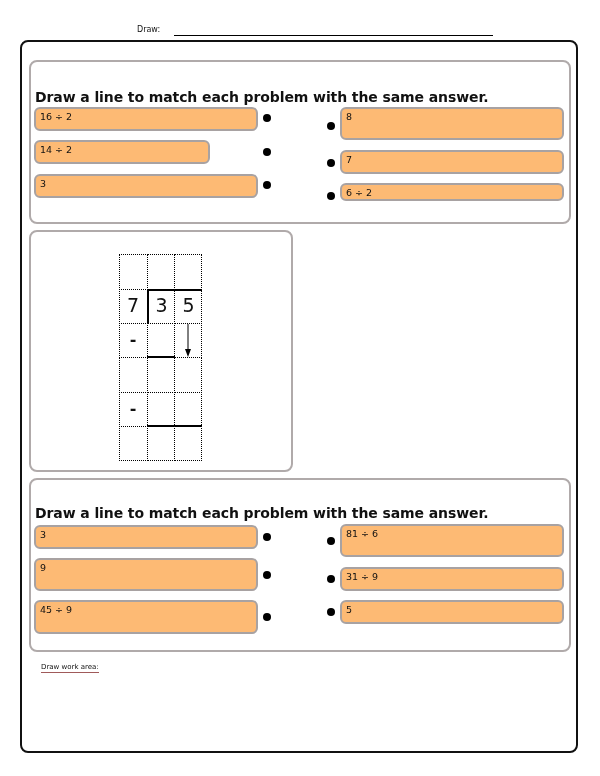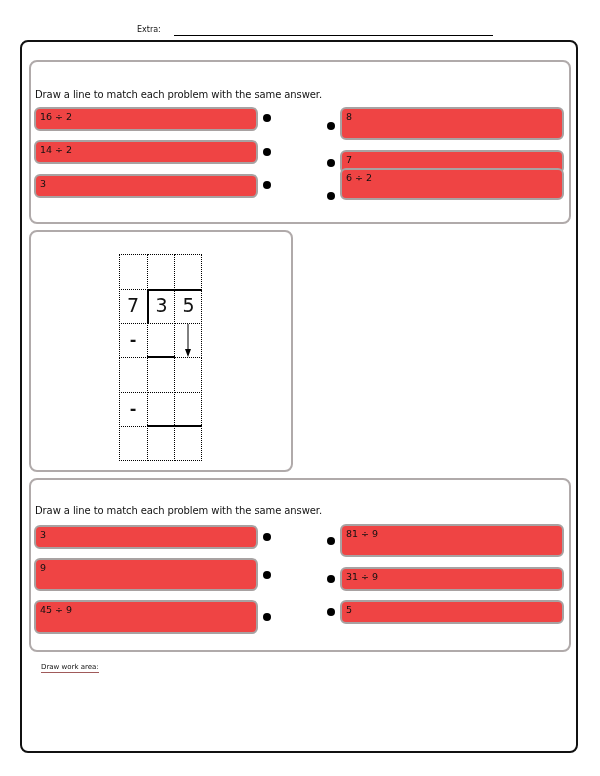--- a/index.html
+++ b/index.html
@@ -4,55 +4,55 @@
 <style>
   html, body { margin:0; padding:0; background:#ffffff; }
   body { width:600px; height:776px; position:relative; overflow:hidden;
          font-family:"DejaVu Sans", sans-serif; color:#111; }
   .abs { position:absolute; }
   .name-label { left:137px; top:25px; font-size:8px; }
   .name-line { left:174px; top:35px; width:319px; height:0; border-top:1px solid #000; }
   .outer { left:20px; top:40px; width:558px; height:713px; border:2px solid #111;
            border-radius:8px; box-sizing:border-box; }
   .section { border:2px solid #b0aaaa; border-radius:8px; box-sizing:border-box; background:#fff; }
-  .instr { font-size:10px; letter-spacing:-0.1px; }
-  .box { border:2px solid #a8a2a2; border-radius:6px; box-sizing:border-box; background:#ef4444;
+  .instr { font-size:14px; letter-spacing:-0.1px;font-weight:bold; }
+  .box { border:2px solid #a8a2a2; border-radius:6px; box-sizing:border-box; background:#fdba74;
          font-size:9.5px; padding:2px 0 0 4px; }
   .dot { width:8px; height:8px; border-radius:50%; background:#000; }
   .cell { border:1px dotted #000; box-sizing:border-box; }
   .digit { font-size:19px; text-align:center; line-height:1; }
   .minus { font-size:16px; font-weight:bold; text-align:center; }
   .extra { left:41px; top:663px; font-size:7px; border-bottom:1px solid #a05a5a; padding-bottom:1px; }
 </style>
 </head>
 <body>
 
-<div class="abs name-label">Extra:</div>
+<div class="abs name-label">Draw:</div>
 <div class="abs name-line"></div>
 
 <div class="abs outer"></div>
 
 <div class="abs section" style="left:29px;top:60px;width:542px;height:164px;"></div>
 <div class="abs instr" style="left:35px;top:89px;">Draw a line to match each problem with the same answer.</div>
 
 <div class="abs box" style="left:34px;top:107px;width:224px;height:24px;">16 ÷ 2</div>
-<div class="abs box" style="left:34px;top:140px;width:224px;height:24px;">14 ÷ 2</div>
+<div class="abs box" style="left:34px;top:140px;width:176px;height:24px;">14 ÷ 2</div>
 <div class="abs box" style="left:34px;top:174px;width:224px;height:24px;">3</div>
 
 <div class="abs dot" style="left:263px;top:114px;"></div>
 <div class="abs dot" style="left:263px;top:148px;"></div>
 <div class="abs dot" style="left:263px;top:181px;"></div>
 
 <div class="abs dot" style="left:327px;top:122px;"></div>
 <div class="abs dot" style="left:327px;top:159px;"></div>
 <div class="abs dot" style="left:327px;top:192px;"></div>
 
 <div class="abs box" style="left:340px;top:107px;width:224px;height:33px;">8</div>
 <div class="abs box" style="left:340px;top:150px;width:224px;height:24px;">7</div>
-<div class="abs box" style="left:340px;top:168px;width:224px;height:32px;">6 ÷ 2</div>
+<div class="abs box" style="left:340px;top:183px;width:224px;height:18px;">6 ÷ 2</div>
 
 <div class="abs section" style="left:29px;top:230px;width:264px;height:242px;"></div>
 
 <div>
 
   <div class="abs cell" style="left:119px;top:254px;width:29px;height:36px;"></div>
   <div class="abs cell" style="left:147px;top:254px;width:28px;height:36px;"></div>
   <div class="abs cell" style="left:174px;top:254px;width:28px;height:36px;"></div>
 
   <div class="abs cell" style="left:119px;top:289px;width:29px;height:35px;"></div>
@@ -102,18 +102,18 @@
 <div class="abs box" style="left:34px;top:600px;width:224px;height:34px;">45 ÷ 9</div>
 
 <div class="abs dot" style="left:263px;top:533px;"></div>
 <div class="abs dot" style="left:263px;top:571px;"></div>
 <div class="abs dot" style="left:263px;top:613px;"></div>
 
 <div class="abs dot" style="left:327px;top:537px;"></div>
 <div class="abs dot" style="left:327px;top:575px;"></div>
 <div class="abs dot" style="left:327px;top:608px;"></div>
 
-<div class="abs box" style="left:340px;top:524px;width:224px;height:33px;">81 ÷ 9</div>
+<div class="abs box" style="left:340px;top:524px;width:224px;height:33px;">81 ÷ 6</div>
 <div class="abs box" style="left:340px;top:567px;width:224px;height:24px;">31 ÷ 9</div>
 <div class="abs box" style="left:340px;top:600px;width:224px;height:24px;">5</div>
 
 <div class="abs extra">Draw work area:</div>
 <div class="abs" style="left:30px;top:675px;width:540px;height:70px;"></div>
 
 </body></html>

